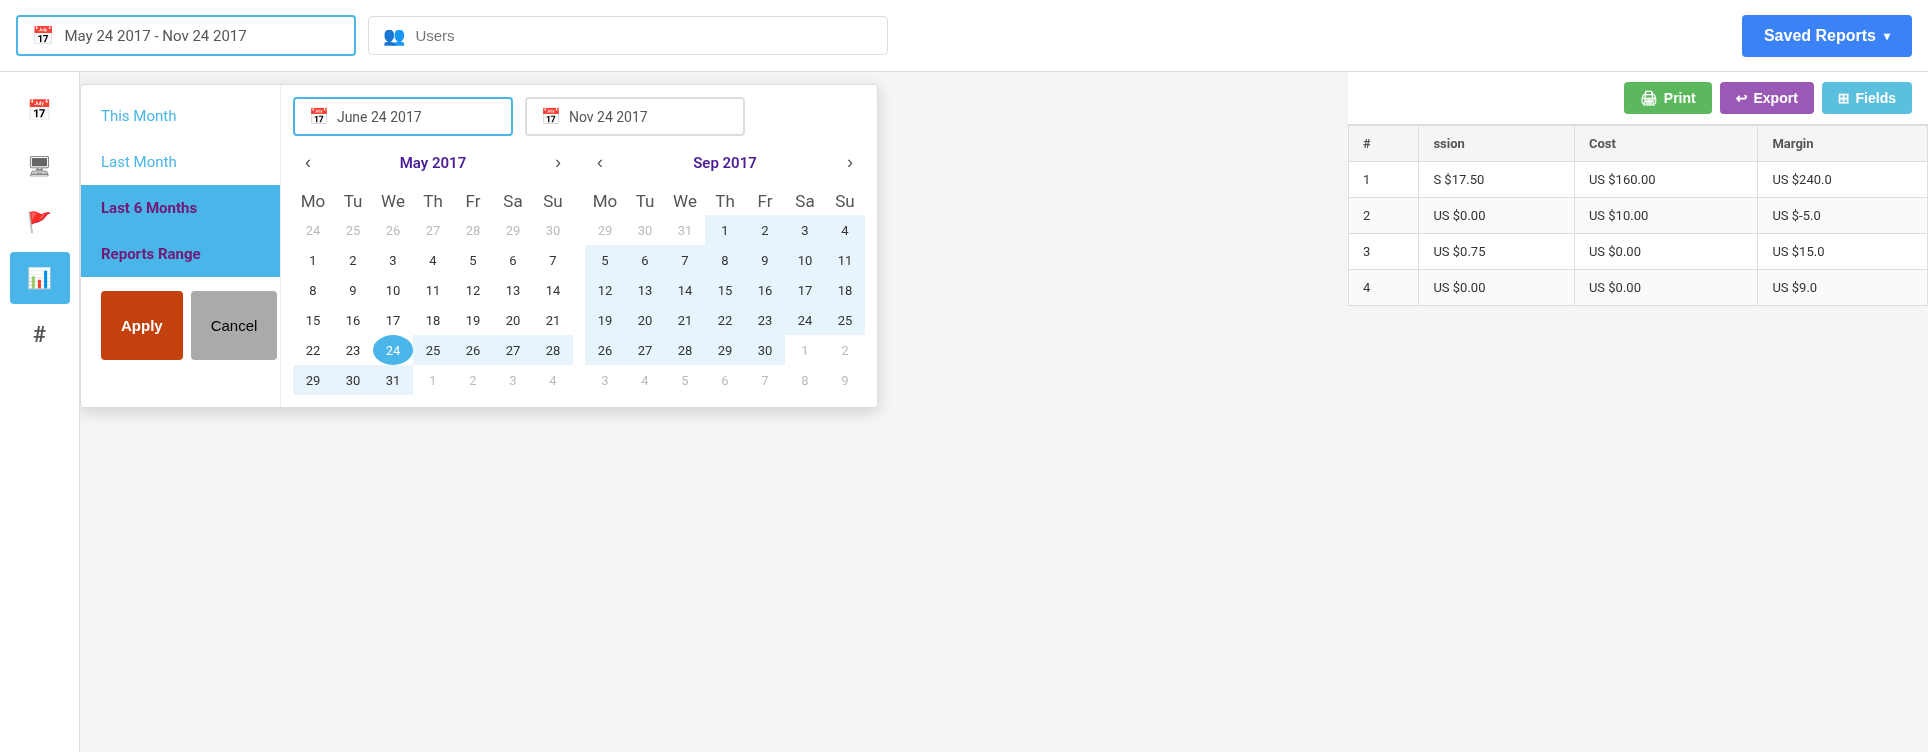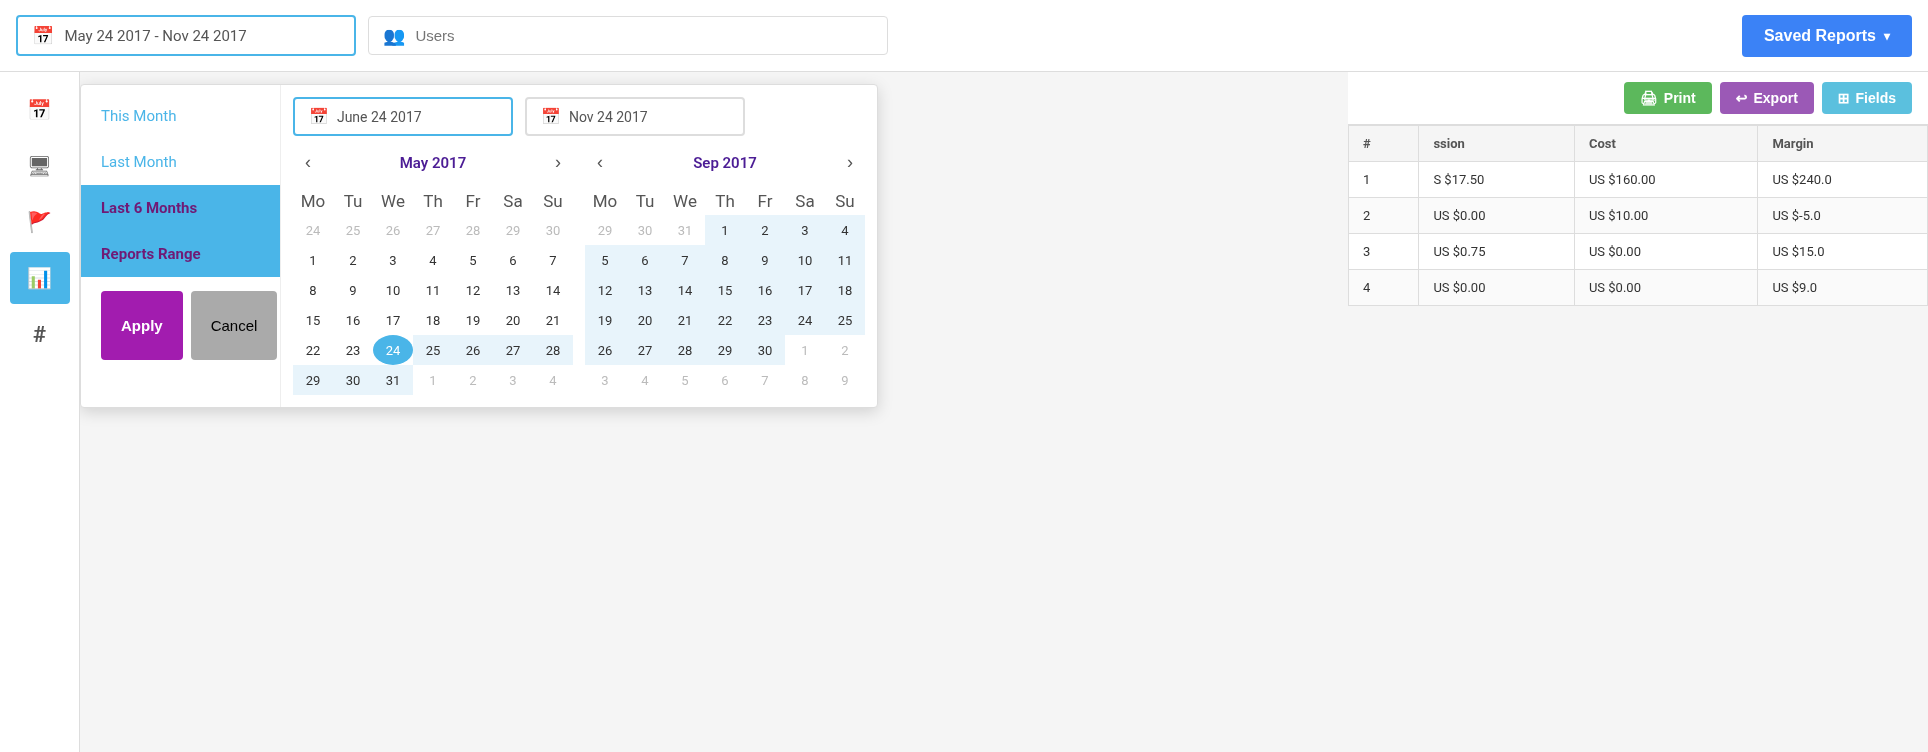--- a/index.html
+++ b/index.html
@@ -170,21 +170,21 @@
       font-weight: bold;
     }
 
     .apply-cancel {
       display: flex;
       gap: 8px;
       padding: 14px 20px;
     }
 
     .apply-btn {
-      background: #a21caf;
+      background: #c2410c;
       color: #fff;
       border: none;
       border-radius: 4px;
       padding: 10px 20px;
       font-size: 15px;
       cursor: pointer;
       font-weight: 600;
     }
 
     .cancel-btn {

